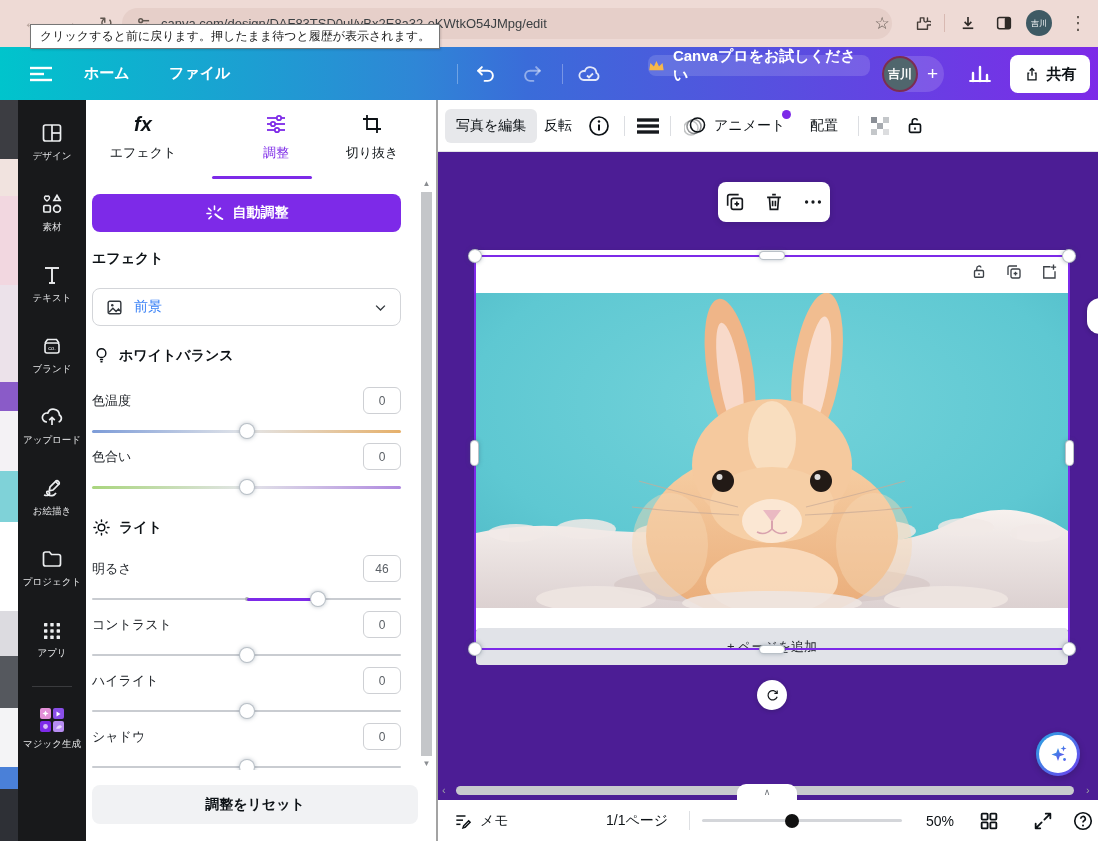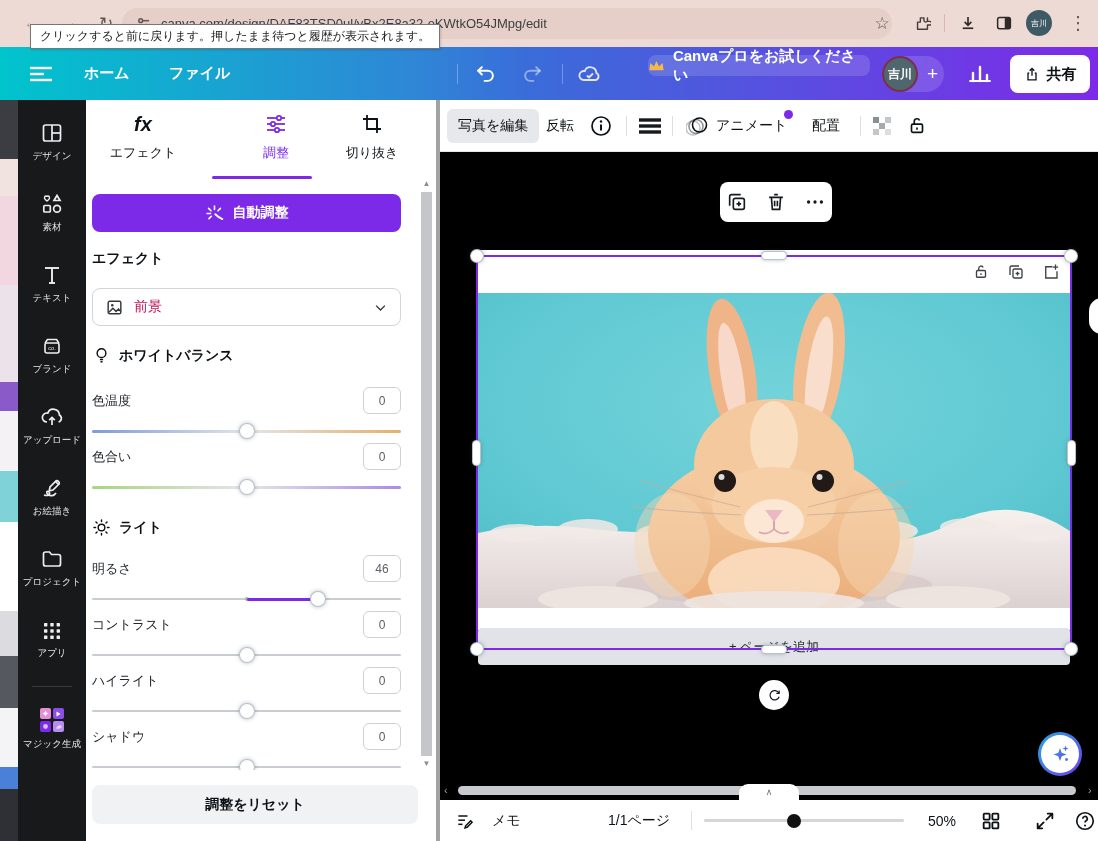--- a/index.html
+++ b/index.html
@@ -31,39 +31,39 @@
 .rail-item span{font-size:9.5px;color:#e4e5e7;white-space:nowrap;}
 .rail-div{width:40px;height:1px;background:#3a3b3e;margin:4px 0 14px;}
 
 .side-panel{position:absolute;left:86px;top:100px;width:350px;height:741px;background:#fff;}
 .tab{position:absolute;top:12px;width:90px;display:flex;flex-direction:column;align-items:center;gap:8px;font-size:13px;color:#0d1216;}
 .tab.active{color:#7d2ae8;}
 .tab-underline{position:absolute;left:126px;top:76px;width:100px;height:3px;border-radius:2px;background:#7d2ae8;}
 .fx-glyph{font-size:20px;font-style:italic;font-weight:700;line-height:24px;}
 .auto-btn{position:absolute;left:6px;top:94px;width:309px;height:38px;border-radius:8px;background:#7d2ae8;color:#fff;font-size:14px;font-weight:700;display:flex;align-items:center;justify-content:center;gap:9px;}
 .p-title{position:absolute;left:6px;font-size:14px;font-weight:700;color:#0d1216;display:flex;align-items:center;gap:8px;}
-.dropdown{position:absolute;left:6px;top:188px;width:309px;height:38px;border:1px solid #d3d5d9;border-radius:8px;display:flex;align-items:center;gap:10px;padding:0 12px;font-size:14px;color:#be185d;}
+.dropdown{position:absolute;left:6px;top:188px;width:309px;height:38px;border:1px solid #d3d5d9;border-radius:8px;display:flex;align-items:center;gap:10px;padding:0 12px;font-size:14px;color:#3b82f6;}
 .dd-chevron{margin-left:auto;}
 .slider-label-row{position:absolute;left:6px;width:309px;height:27px;display:flex;align-items:center;justify-content:space-between;}
 .slider-label-row .lbl{font-size:13px;color:#23272c;}
 .value-box{width:38px;height:27px;border:1px solid #ced0d4;border-radius:6px;font-size:12px;color:#5b6066;display:flex;align-items:center;justify-content:center;background:#fff;}
 .slider-track{position:absolute;left:6px;width:309px;height:16px;}
 .track-line{position:absolute;left:0;right:0;top:7px;height:2px;border-radius:2px;background:#c9ccd1;}
 .track-line.temp{height:3px;background:linear-gradient(90deg,#7d9cd8,#e3e5e8 50%,#e6b06a);}
 .track-line.tint{height:3px;background:linear-gradient(90deg,#a9d57d,#e3e5e8 50%,#b08ae0);}
 .slider-fill{position:absolute;top:6.5px;height:3px;background:#7d2ae8;border-radius:2px;}
 .slider-dot{position:absolute;left:50%;top:6px;width:4px;height:4px;margin-left:-2px;border-radius:50%;background:#aaadb2;}
 .slider-handle{position:absolute;top:0;width:16px;height:16px;margin-left:-8px;border-radius:50%;background:#fff;border:1px solid #c3c6cb;box-shadow:0 1px 3px rgba(0,0,0,.25);}
 .panel-footer{position:absolute;left:0;bottom:0;width:350px;height:71px;background:#fff;}
 .reset-btn{position:absolute;left:6px;top:15px;width:326px;height:39px;border-radius:8px;background:#f1f2f4;font-size:14px;font-weight:700;color:#0d1216;display:flex;align-items:center;justify-content:center;}
 .pscroll{position:absolute;left:334px;top:78px;width:13px;height:592px;}
 .pscroll .thumb{position:absolute;left:1px;top:14px;width:11px;height:564px;background:#c4c6c9;}
 .pscroll .arr{position:absolute;left:0;width:13px;height:12px;color:#8a8d91;font-size:8px;text-align:center;line-height:12px;}
 
-.canvas{position:absolute;left:436px;top:100px;width:662px;height:741px;background:#000000;border-left:4px solid #a3a3a3;}
+.canvas{position:absolute;left:436px;top:100px;width:662px;height:741px;background:#4c1d95;border-left:2px solid #a3a3a3;}
 .canvas-toolbar{position:absolute;left:0;top:0;width:662px;height:52px;background:#fff;border-bottom:1px solid #e3e4e8;}
 .ct-item{position:absolute;top:0;height:52px;display:flex;align-items:center;font-size:14px;color:#0d1216;gap:6px;}
 .ct-pill{left:7px;background:#e7e8eb;border-radius:6px;top:9px;height:34px;padding:0 11px;}
 .ct-div{position:absolute;top:16px;width:1px;height:20px;background:#dcdee2;}
 .badge-dot{position:absolute;left:344px;top:10px;width:9px;height:9px;border-radius:50%;background:#7d2ae8;}
 .float-toolbar{position:absolute;left:280px;top:82px;width:112px;height:40px;background:#fff;border-radius:8px;box-shadow:0 1px 6px rgba(16,23,33,.18);display:flex;align-items:center;justify-content:center;gap:17px;z-index:30;}
 .page{position:absolute;left:38px;top:150px;width:592px;height:380px;background:#fff;box-shadow:0 0 3px rgba(0,0,0,.08);}
 .page-icons{position:absolute;top:13px;right:10px;display:flex;gap:17px;color:#3c4147;}
 .add-page-btn{position:absolute;left:38px;top:528px;width:592px;height:37px;background:#e1e3e8;border-radius:4px;display:flex;align-items:center;justify-content:center;font-size:13px;color:#24282d;z-index:5;}
 .selection{position:absolute;left:36px;top:155px;width:596px;height:395px;border:2px solid #7d2ae8;z-index:10;pointer-events:none;}
@@ -72,21 +72,21 @@
 .h-hpill{width:26px;height:9px;border-radius:5px;margin-left:-13px;left:50%;}
 .h-vpill{width:9px;height:26px;border-radius:5px;margin-top:-13px;top:50%;}
 .rotate-btn{position:absolute;left:319px;top:580px;width:30px;height:30px;border-radius:50%;background:#fff;box-shadow:0 1px 4px rgba(16,23,33,.25);display:flex;align-items:center;justify-content:center;z-index:12;}
 .edge-handle{position:absolute;left:649px;top:198px;width:13px;height:36px;background:#fff;border-radius:18px 0 0 18px;box-shadow:-1px 1px 4px rgba(16,23,33,.2);z-index:12;}
 .fab{position:absolute;left:598px;top:632px;width:44px;height:44px;border-radius:50%;background:linear-gradient(135deg,#29a8e0,#6d3ef0);padding:3px;box-shadow:0 2px 6px rgba(16,23,33,.25);z-index:12;}
 .fab-inner{width:38px;height:38px;border-radius:50%;background:#fff;display:flex;align-items:center;justify-content:center;}
 .hscroll-thumb{position:absolute;left:18px;top:686px;width:618px;height:9px;border-radius:5px;background:#c8cace;}
 .hscroll-arr{position:absolute;top:684px;font-size:11px;color:#9aa0a4;}
 .sheet-tab{position:absolute;left:299px;top:684px;width:60px;height:16px;background:#fff;border-radius:9px 9px 0 0;display:flex;align-items:center;justify-content:center;font-size:9px;color:#6b7076;z-index:6;}
 .bottom-bar{position:absolute;left:0;top:700px;width:662px;height:41px;background:#fff;}
-.bb-item{position:absolute;top:0;height:41px;display:flex;align-items:center;font-size:14px;color:#0d1216;gap:17px;}
+.bb-item{position:absolute;top:0;height:41px;display:flex;align-items:center;font-size:14px;color:#0d1216;gap:7px;}
 .bb-div{position:absolute;left:251px;top:11px;width:1px;height:19px;background:#dee0e3;}
 .zoom-track{position:absolute;left:264px;top:19px;width:200px;height:3px;border-radius:2px;background:#d4d6da;}
 .zoom-handle{position:absolute;left:41.5%;top:-5.5px;width:14px;height:14px;border-radius:50%;background:#111;}
 </style>
 </head>
 <body>
 
 <div class="browser-bar">
   <div class="bicon dim" style="left:18px">←</div>
   <div class="bicon dim" style="left:56px">→</div>

